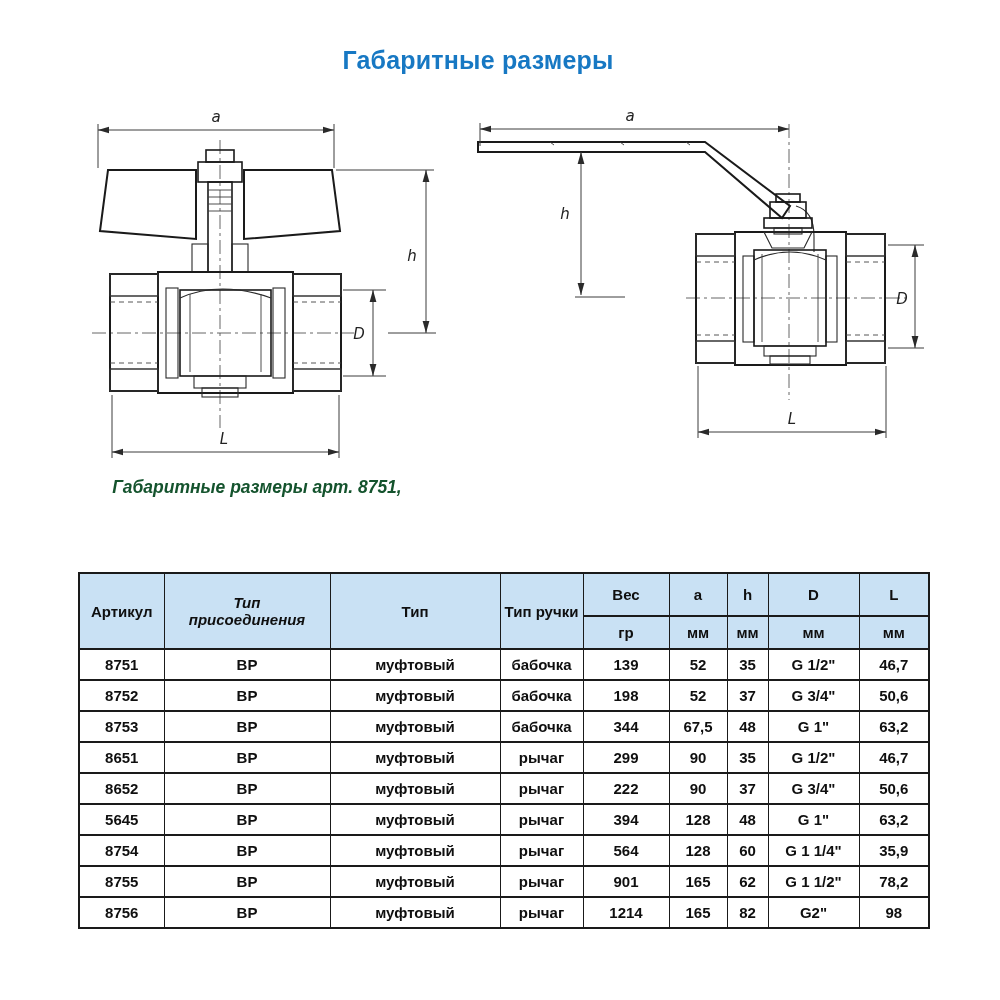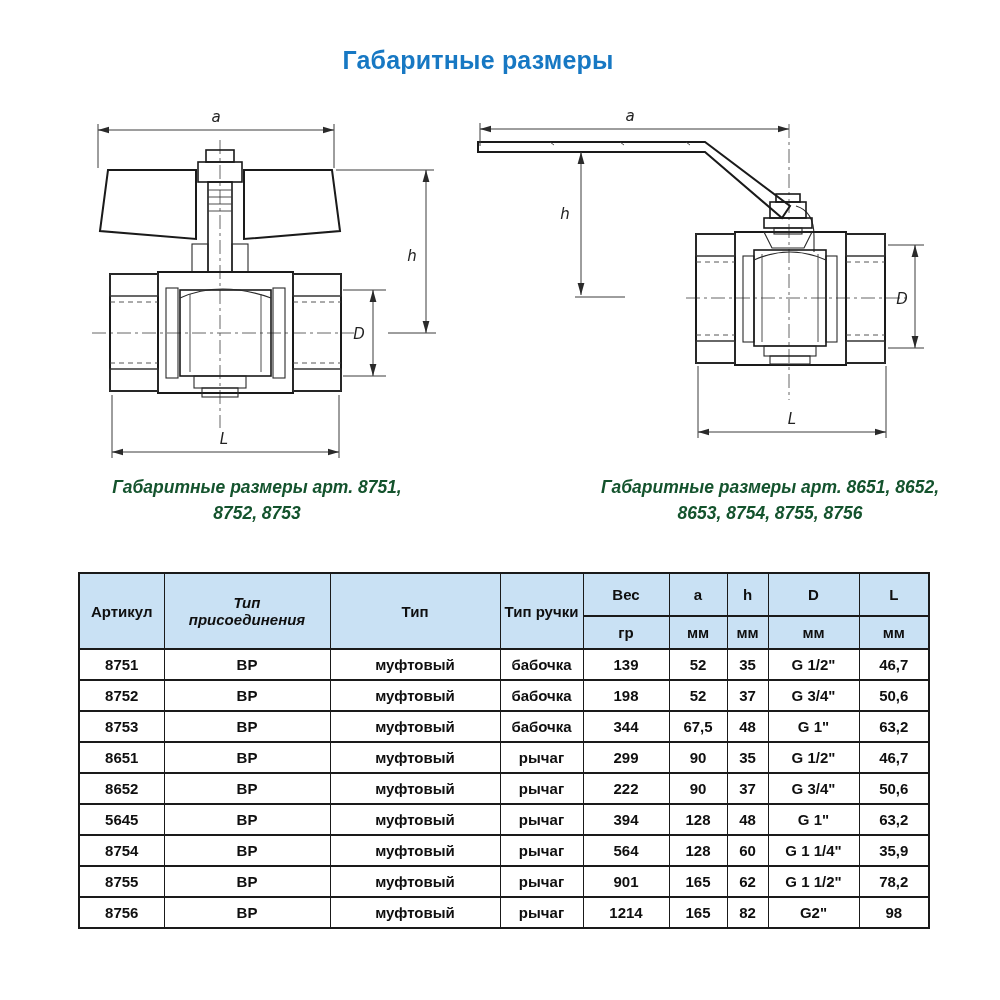--- a/index.html
+++ b/index.html
@@ -237,25 +237,20 @@
       <line class="dim" x1="428" y1="268" x2="428" y2="340"></line>
       <line class="dim" x1="240" y1="334" x2="428" y2="334"></line>
       <polygon class="arr" points="240,334 251,330.8 251,337.2"></polygon>
       <polygon class="arr" points="428,334 417,330.8 417,337.2"></polygon>
       <text class="dimlbl" x="334" y="326" text-anchor="middle">L</text>
     </g>
   </svg>
 
   <div class="caption left">
     <div>Габаритные размеры арт. 8751,</div>
-    <div>8752, 8753</div>
-  </div>
-  <div class="caption right">
-    <div>Габаритные размеры арт. 8651, 8652,</div>
-    <div>8653, 8754, 8755, 8756</div>
   </div>
 
   <table class="spec">
     <colgroup>
       <col style="width:85px">
         <col style="width:166px">
         <col style="width:170px">
       <col style="width:83px">
         <col style="width:86px">
         <col style="width:58px">

